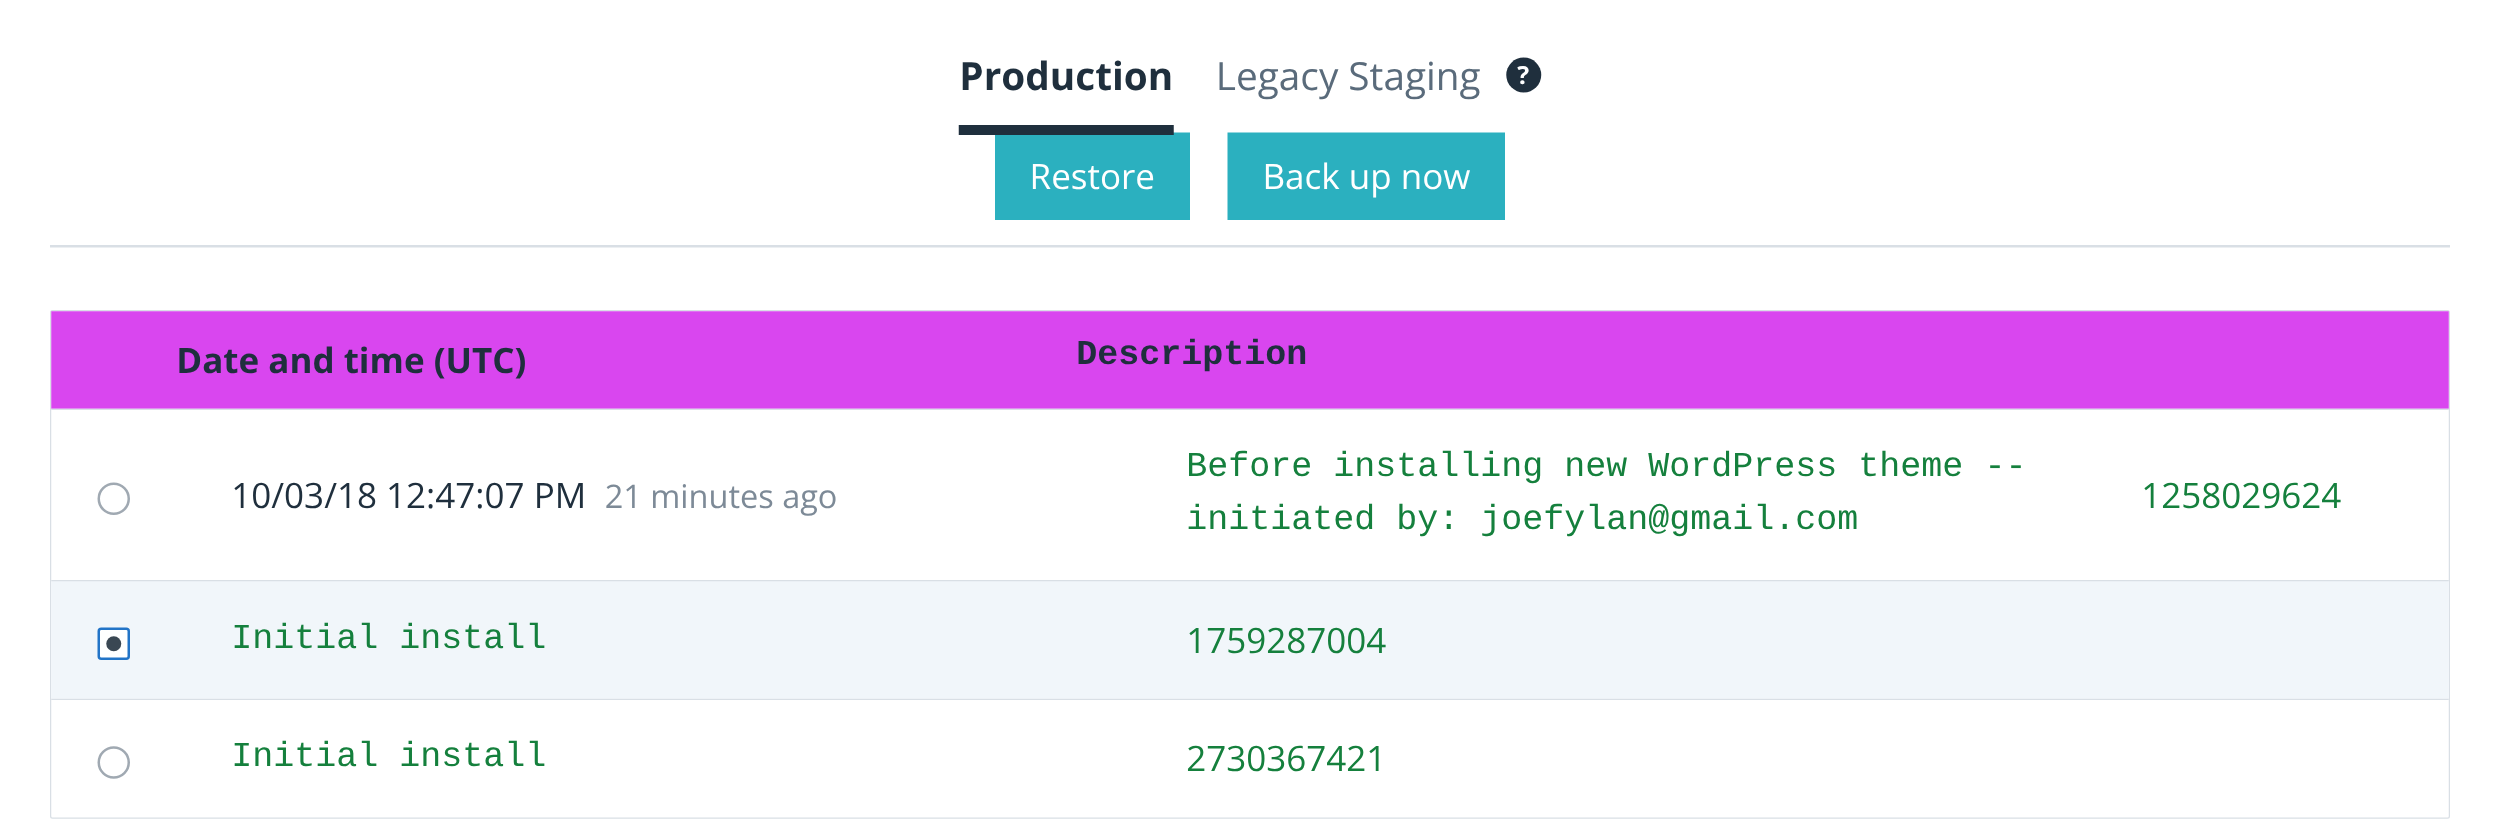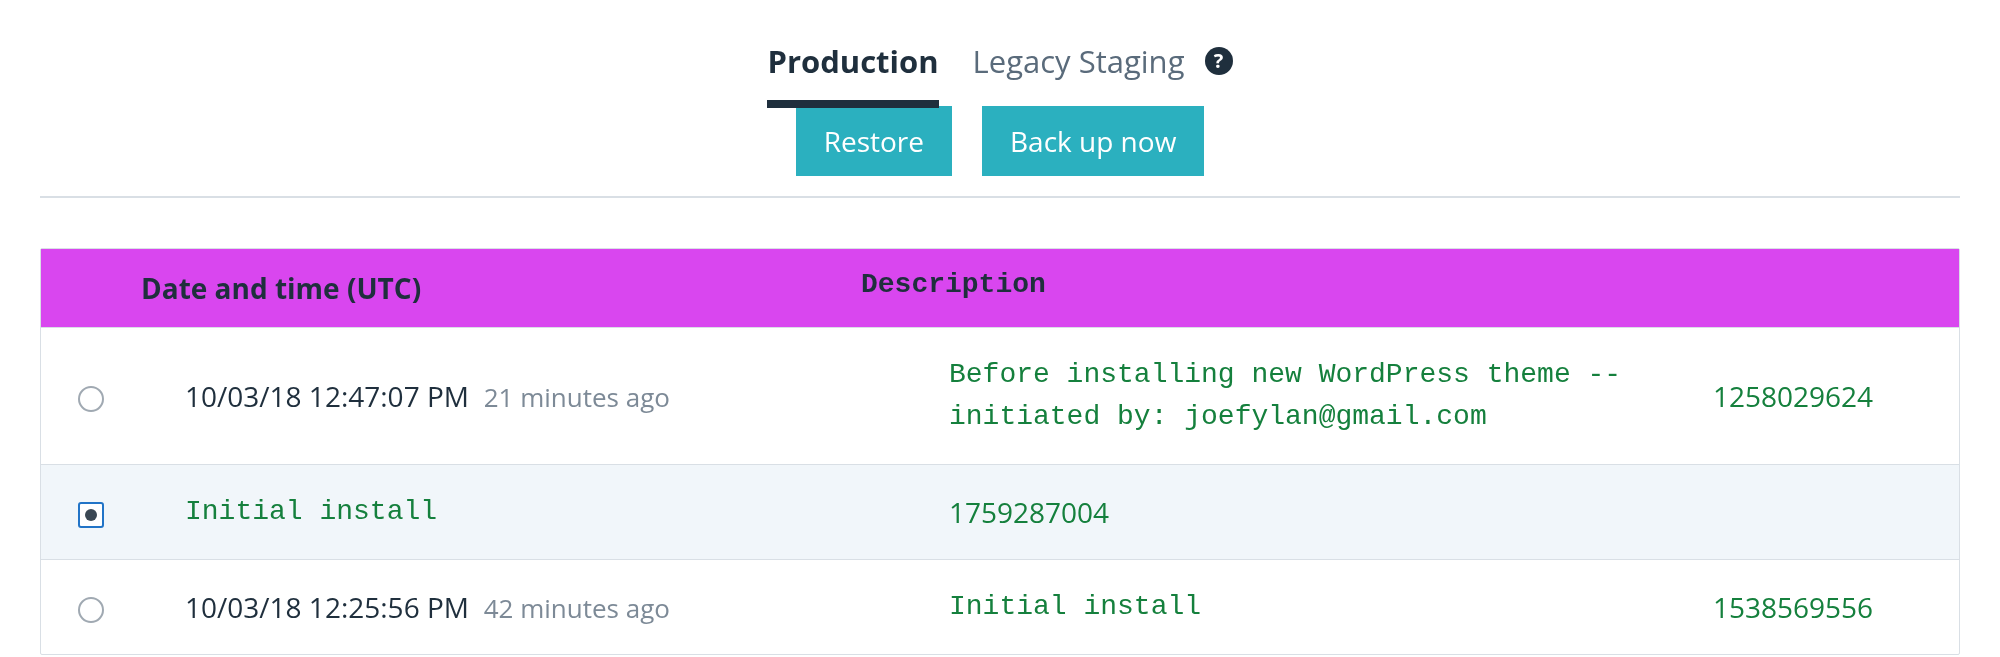--- a/index.html
+++ b/index.html
@@ -209,24 +209,20 @@
     </div>
     <div class="col-id">
       <span class="id-text">1759287004</span>
     </div>
   </div>
 
   <div class="table-row">
     <div class="col-radio">
       <span class="radio"></span>
     </div>
-    <div class="col-date">
-      <span class="datetime">10/03/18 12:25:56 PM</span>
-      <span class="relative-time">42 minutes ago</span>
-    </div>
     <div class="col-desc">
       <span class="desc-text">Initial install</span>
     </div>
     <div class="col-id">
-      <span class="id-text">1538569556</span>
+      <span class="id-text">2730367421</span>
     </div>
   </div>
 </div>
 
 </body></html>

